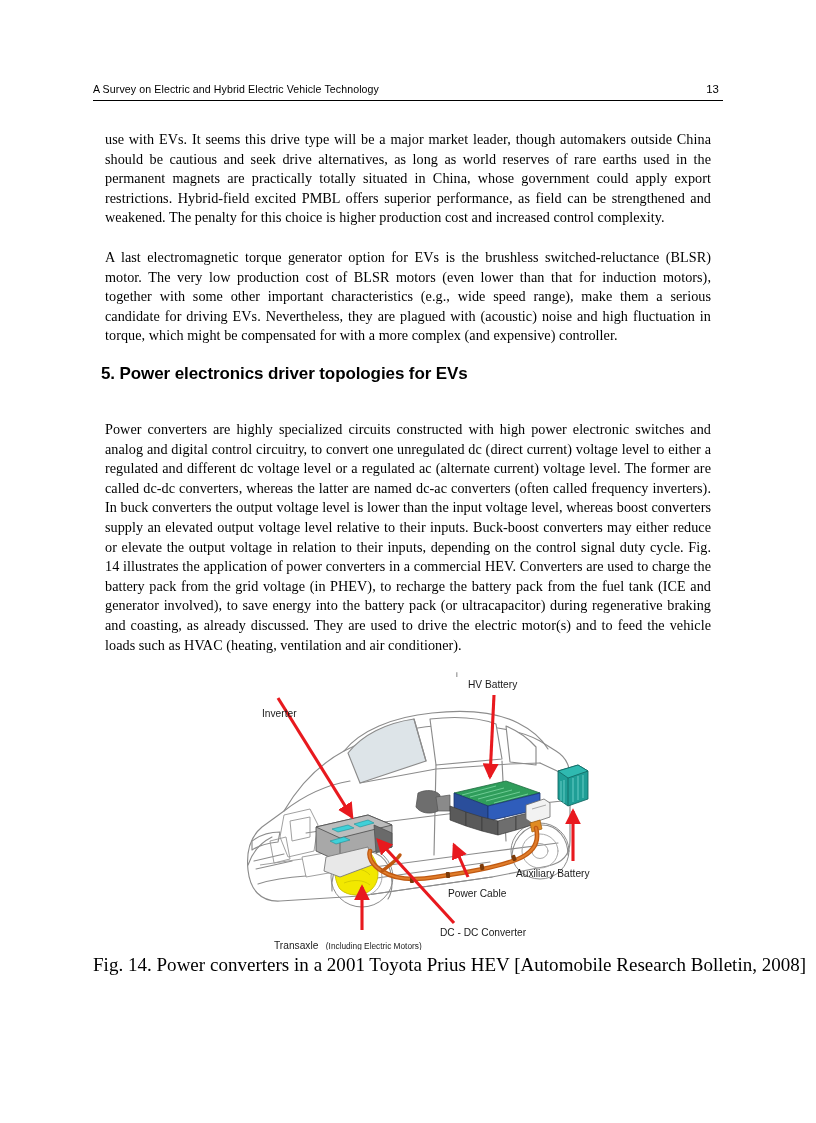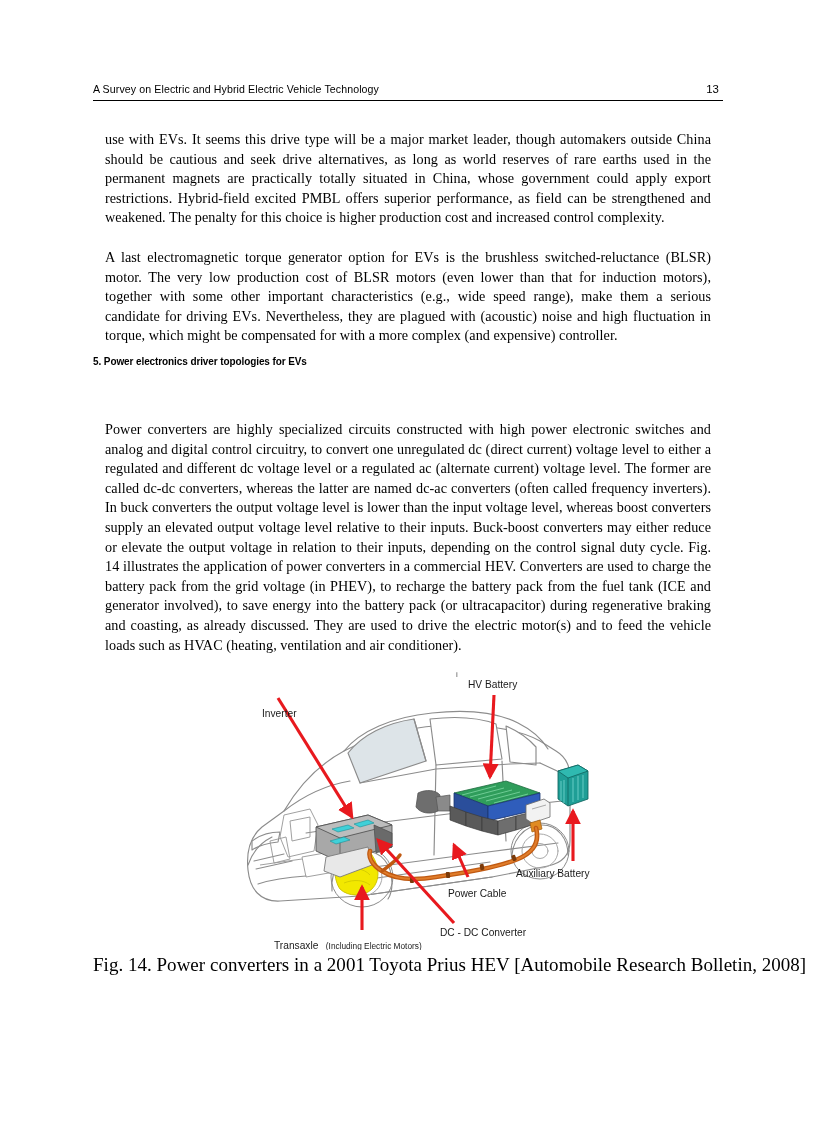--- a/index.html
+++ b/index.html
@@ -60,23 +60,23 @@
     letter-spacing: 0.05px;
   }
 
   #para1 { top: 118px; }
   #para2 { top: 236px; }
 
   h2.section {
     position: absolute;
     left: 93px;
     top: 356px;
-    margin: 0;
+    margin: 8px;
     font-family: "Liberation Sans", sans-serif;
-    font-size: 10px;
+    font-size: 17px;
     font-weight: bold;
     letter-spacing: -0.1px;
   }
 
   #para3 { top: 408px; }
 
   
   .figure-wrap {
     position: absolute;
     left: 93px;

